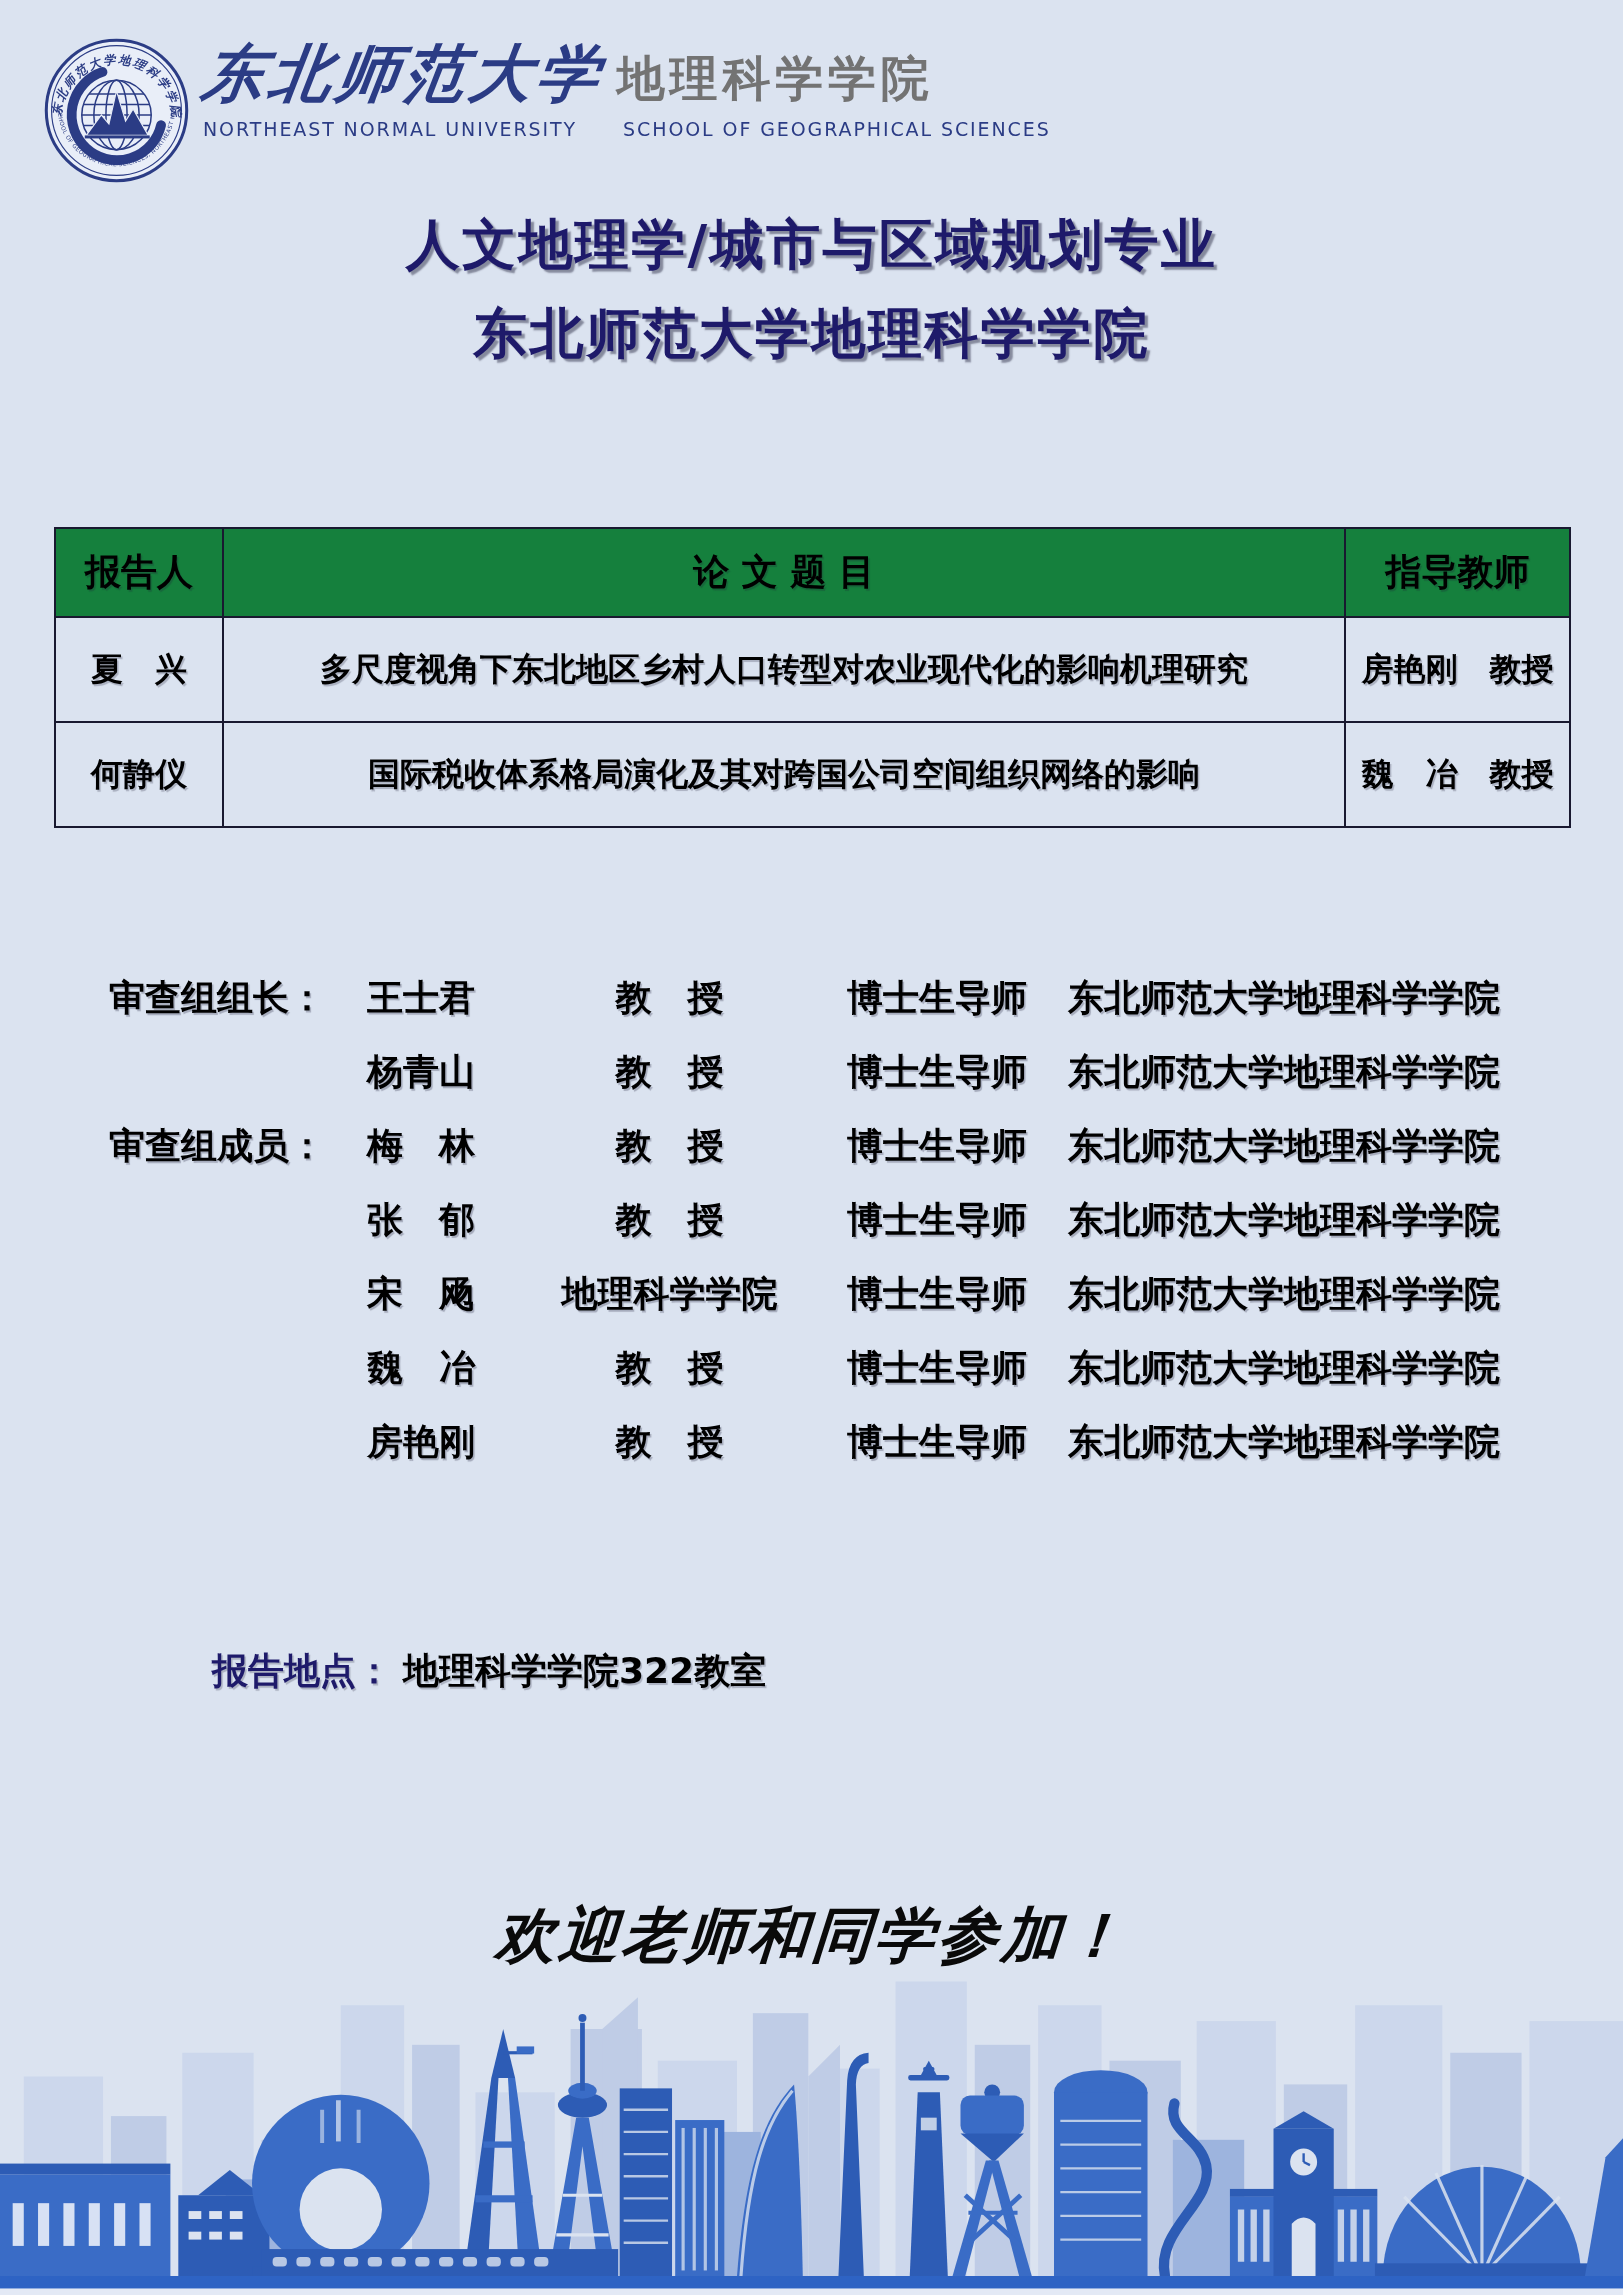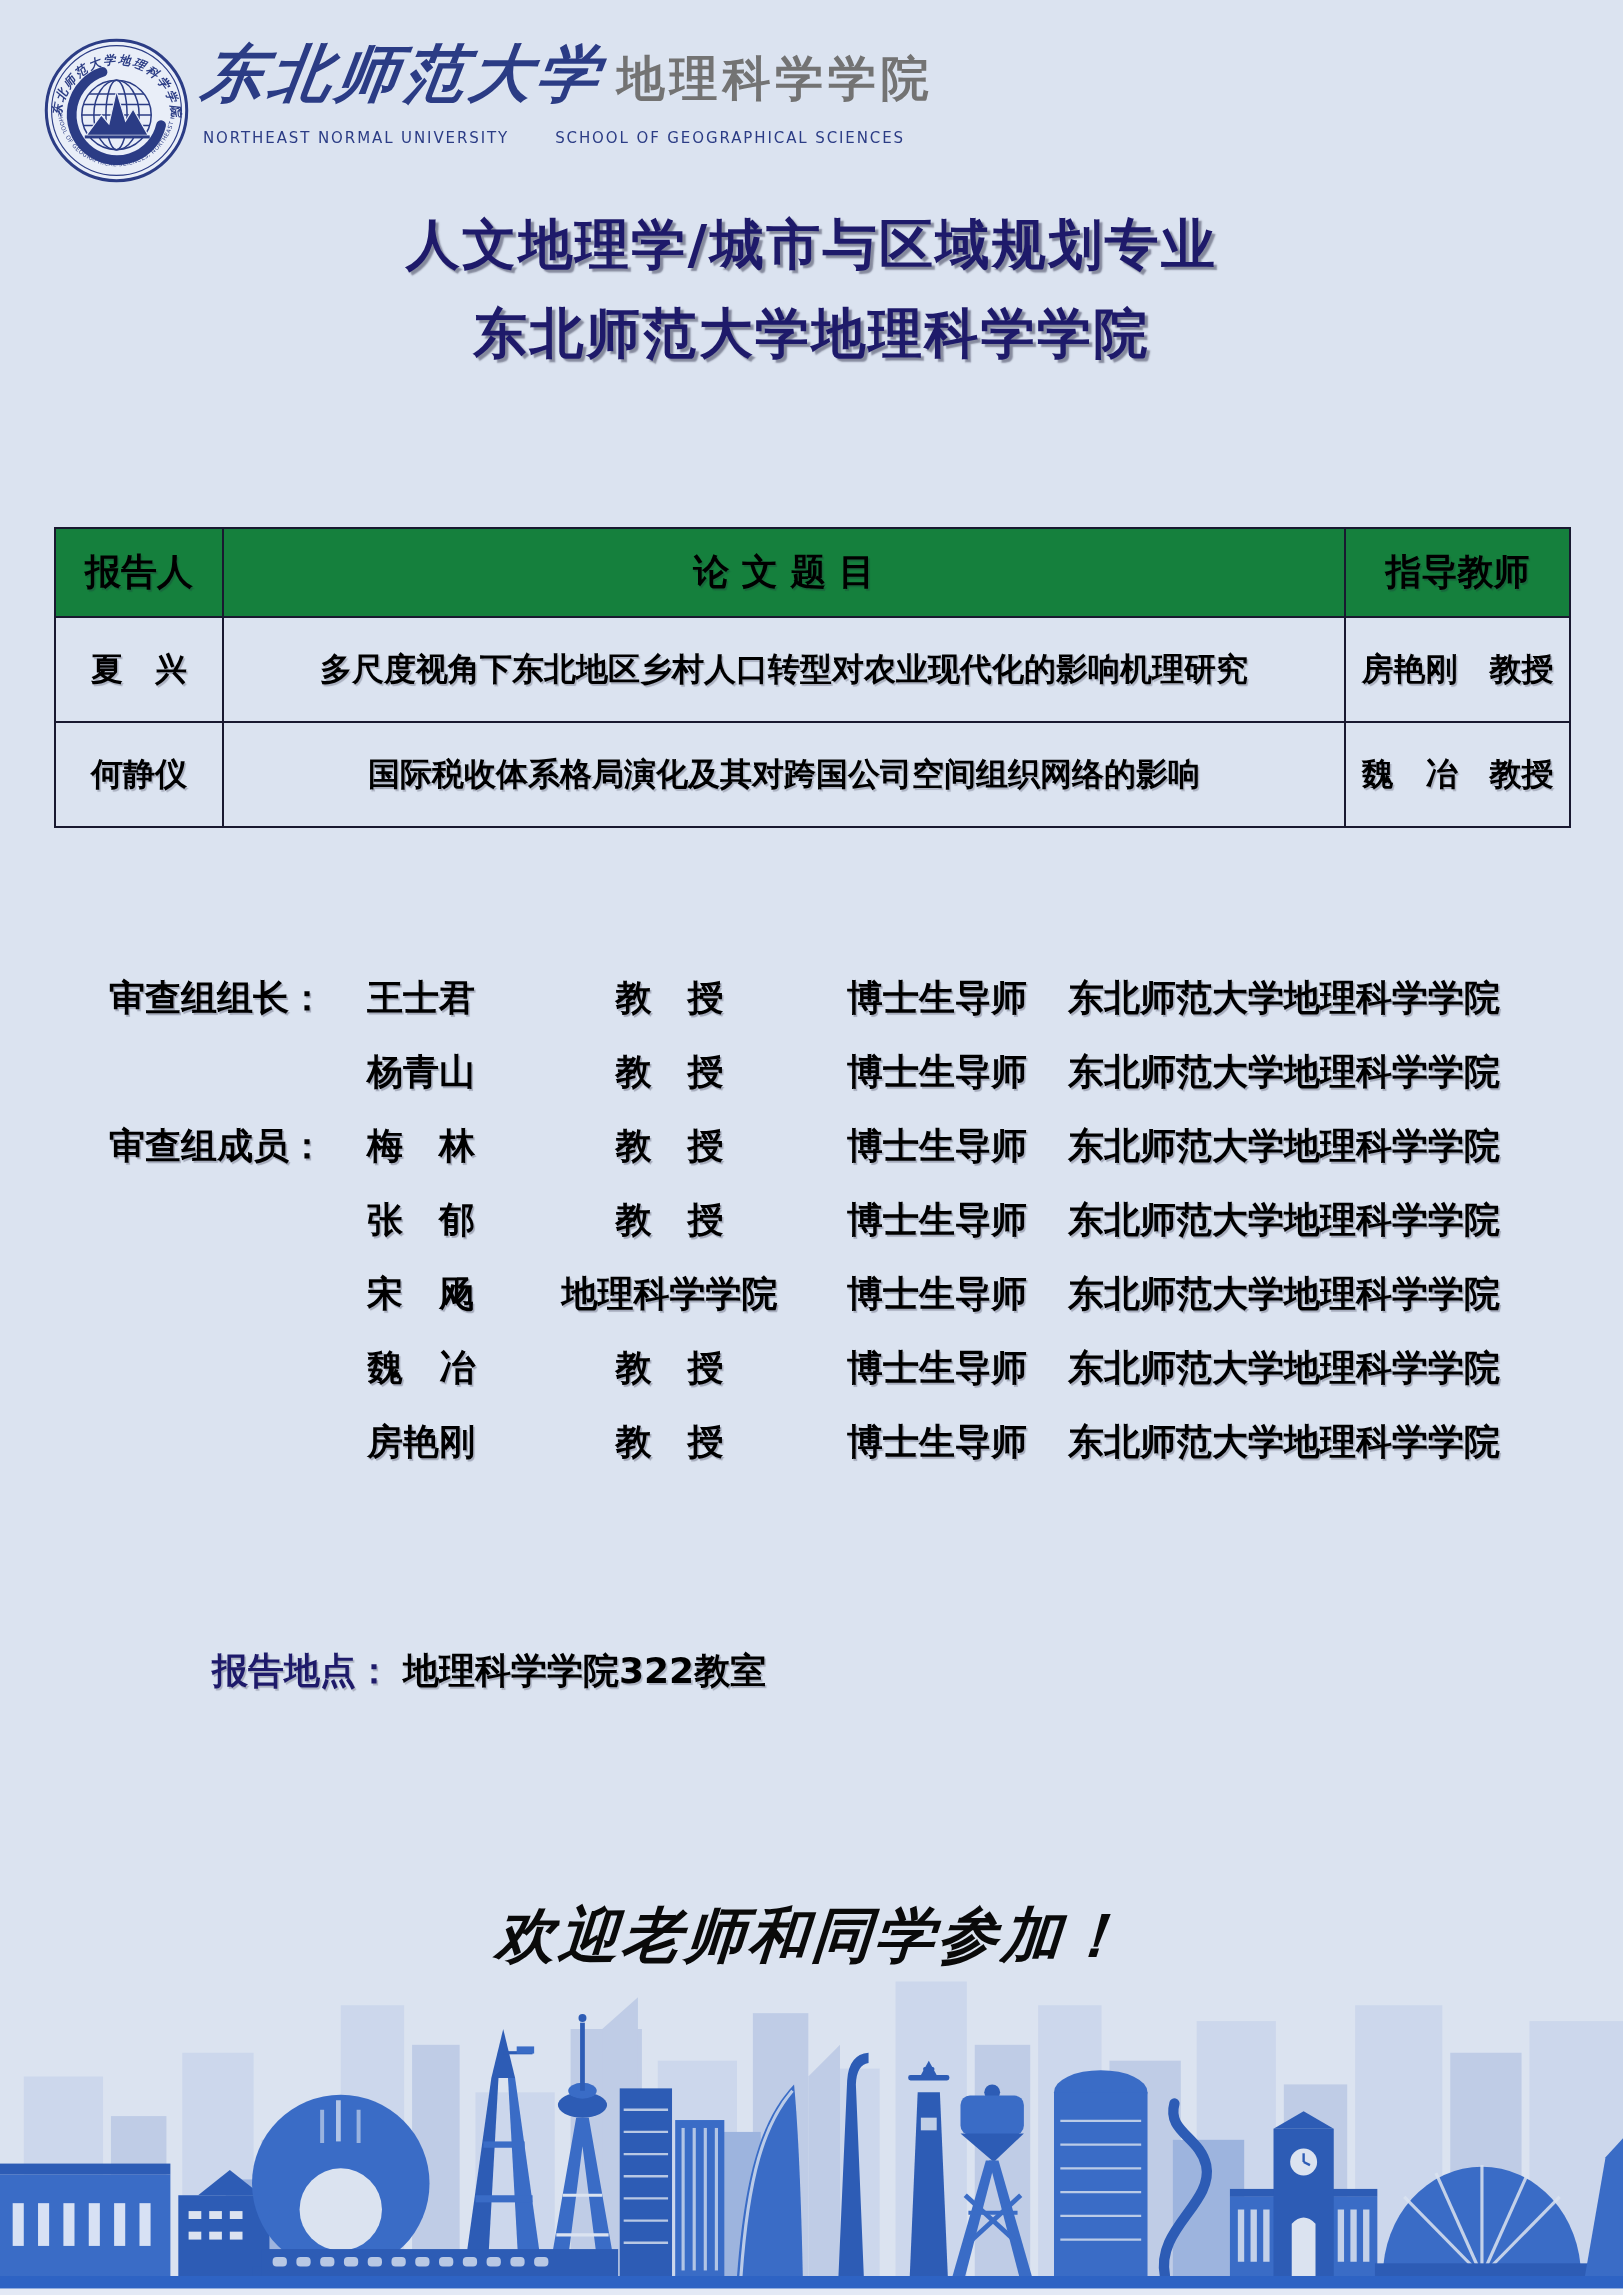--- a/index.html
+++ b/index.html
@@ -8,21 +8,21 @@
 
   
   .brand-header{position:absolute;left:0;top:0;width:1623px;height:198px;}
   .seal{position:absolute;left:41px;top:35px;}
   .brand-text{position:absolute;left:203px;top:40px;width:872px;}
   .brand-cn{display:flex;align-items:flex-end;white-space:nowrap;}
   .univ-cn{font-family:"DejaVu Serif","Liberation Serif",serif;font-style:italic;font-weight:bold;
            font-size:62px;color:#2b3c85;transform:skewX(-8deg);letter-spacing:4.8px;line-height:1.1;}
   .school-cn{font-size:48px;font-weight:bold;color:#737373;letter-spacing:4.8px;margin-left:13px;
              line-height:1.25;}
-  .brand-en{margin-top:21px;font-size:15px;color:#2b3c85;letter-spacing:1.9px;white-space:nowrap;}
+  .brand-en{margin-top:10px;font-size:19px;color:#2b3c85;letter-spacing:1.9px;white-space:nowrap;}
   .brand-en .gap{display:inline-block;width:46px;}
 
   
   .main-title{position:absolute;left:0;top:200px;width:1623px;text-align:center;
               color:#1e1a6a;font-weight:bold;font-size:54px;line-height:89px;letter-spacing:2.4px;
               text-shadow:3.2px 3.2px 1.6px rgba(15,15,40,.42);}
 
   
   table.schedule{position:absolute;left:54px;top:527px;width:1516px;border-collapse:collapse;
                  table-layout:fixed;background:transparent;}

